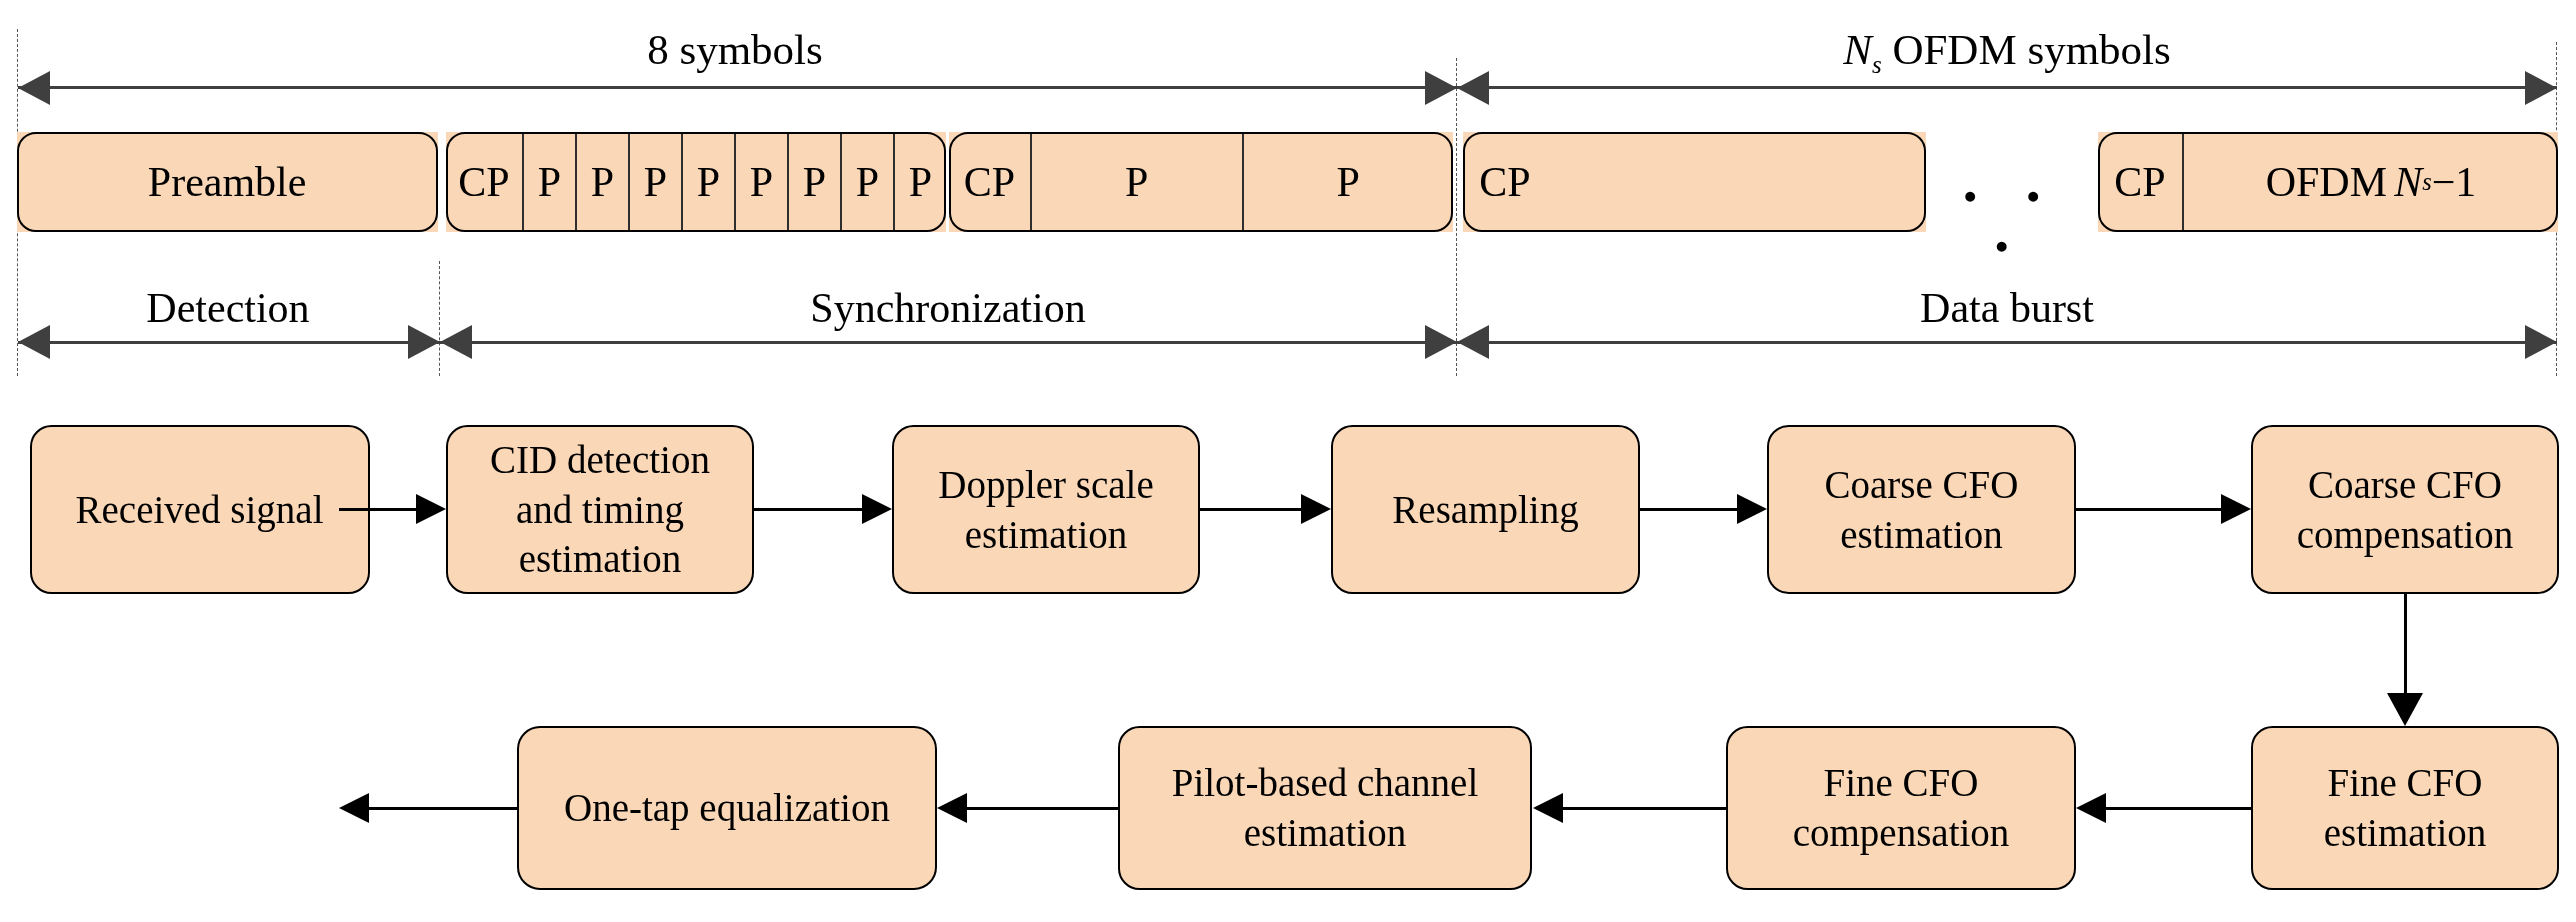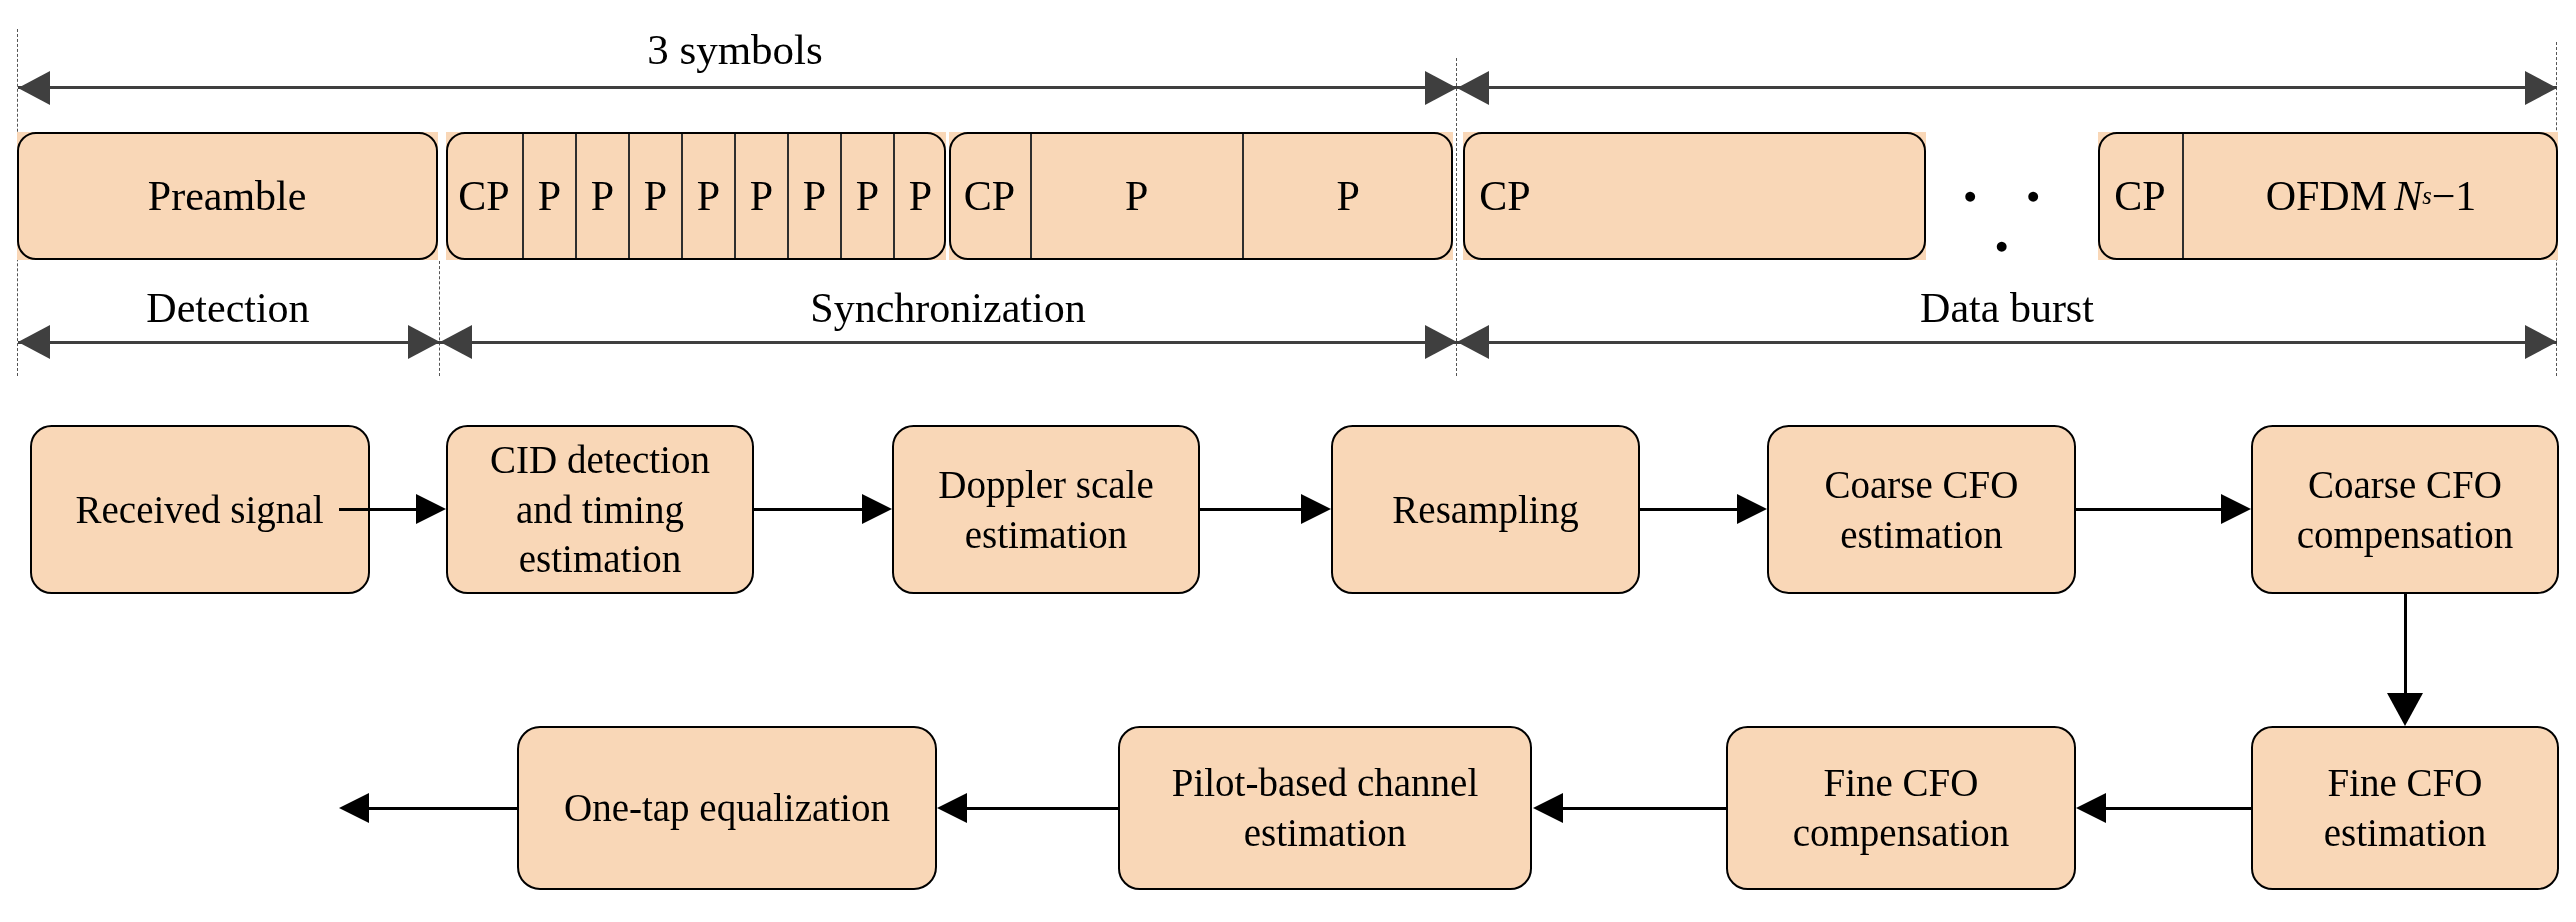--- a/index.html
+++ b/index.html
@@ -24,21 +24,21 @@
   .tri{position:absolute;width:0;height:0;z-index:2;}
   .tri.r-gray{border-top:17.3px solid transparent;border-bottom:17.3px solid transparent;border-left:32px solid var(--agray);}
   .tri.l-gray{border-top:17.3px solid transparent;border-bottom:17.3px solid transparent;border-right:32px solid var(--agray);}
   .tri.r-blk{border-top:15px solid transparent;border-bottom:15px solid transparent;border-left:30px solid var(--ablack);}
   .tri.l-blk{border-top:15px solid transparent;border-bottom:15px solid transparent;border-right:30px solid var(--ablack);}
   .tri.d-blk{border-left:18px solid transparent;border-right:18px solid transparent;border-top:33px solid var(--ablack);}
   
   .albl{position:absolute;text-align:center;font-size:43px;line-height:1.1;z-index:2;white-space:nowrap;}
   .slbl{position:absolute;text-align:center;font-size:42px;line-height:1.1;z-index:2;white-space:nowrap;}
   
-  .fbox{position:absolute;top:132px;height:128px;background:var(--fill);z-index:1;text-align:center;}
+  .fbox{position:absolute;top:132px;height:100px;background:var(--fill);z-index:1;text-align:center;}
   .fbox .stroke{position:absolute;inset:0;border:2.2px solid var(--stroke);border-radius:19px;pointer-events:none;z-index:3;}
   .fbox .cells{display:flex;height:100%;position:relative;z-index:2;}
   .fcell{display:flex;align-items:center;justify-content:center;font-size:42px;}
   .fcell + .fcell{border-left:2.2px solid #2e2e2e;}
   .dots{position:absolute;text-align:center;font-size:23px;letter-spacing:21.6px;line-height:50px;z-index:1;}
   
   .flow{
     position:absolute;background:var(--fill);border:2.2px solid var(--stroke);border-radius:21.6px;
     display:flex;align-items:center;justify-content:center;text-align:center;
     font-size:39px;line-height:1.27;white-space:pre-line;z-index:1;box-sizing:border-box;
@@ -56,21 +56,22 @@
   <div class="vdash" style="left:439px;top:261px;height:115px;"></div>
   <div class="vdash" style="left:1456px;top:58px;height:318px;"></div>
   <div class="vdash" style="left:2556px;top:42px;height:334px;"></div>
 
   <div class="hline gray" style="left:18px;top:86px;width:1439px;"></div>
   <div class="hline gray" style="left:1457px;top:86px;width:1100px;"></div>
   <div class="tri l-gray" style="left:18px;top:71px;"></div>
   <div class="tri r-gray" style="left:1425px;top:71px;"></div>
   <div class="tri l-gray" style="left:1457px;top:71px;"></div>
   <div class="tri r-gray" style="left:2525px;top:71px;"></div>
-  <div class="albl" style="left:555px;top:26px;width:360px;">3 symbols</div>
+  <div class="albl" style="left:555px;top:26px;width:360px;">8 symbols</div>
+  <div class="albl" style="left:1809px;top:26px;width:396px;"><i class="it">N</i><sub><i class="it">s</i></sub><span> OFDM symbols</span></div>
 
   <div class="fbox" style="left:16.6px;width:421px;">
     <div class="cells">
       <div class="fcell" style="flex:1;">Preamble</div>
     </div>
     <div class="stroke"></div>
   </div>
 
   <div class="fbox" style="left:446px;width:500px;">
     <div class="cells">

